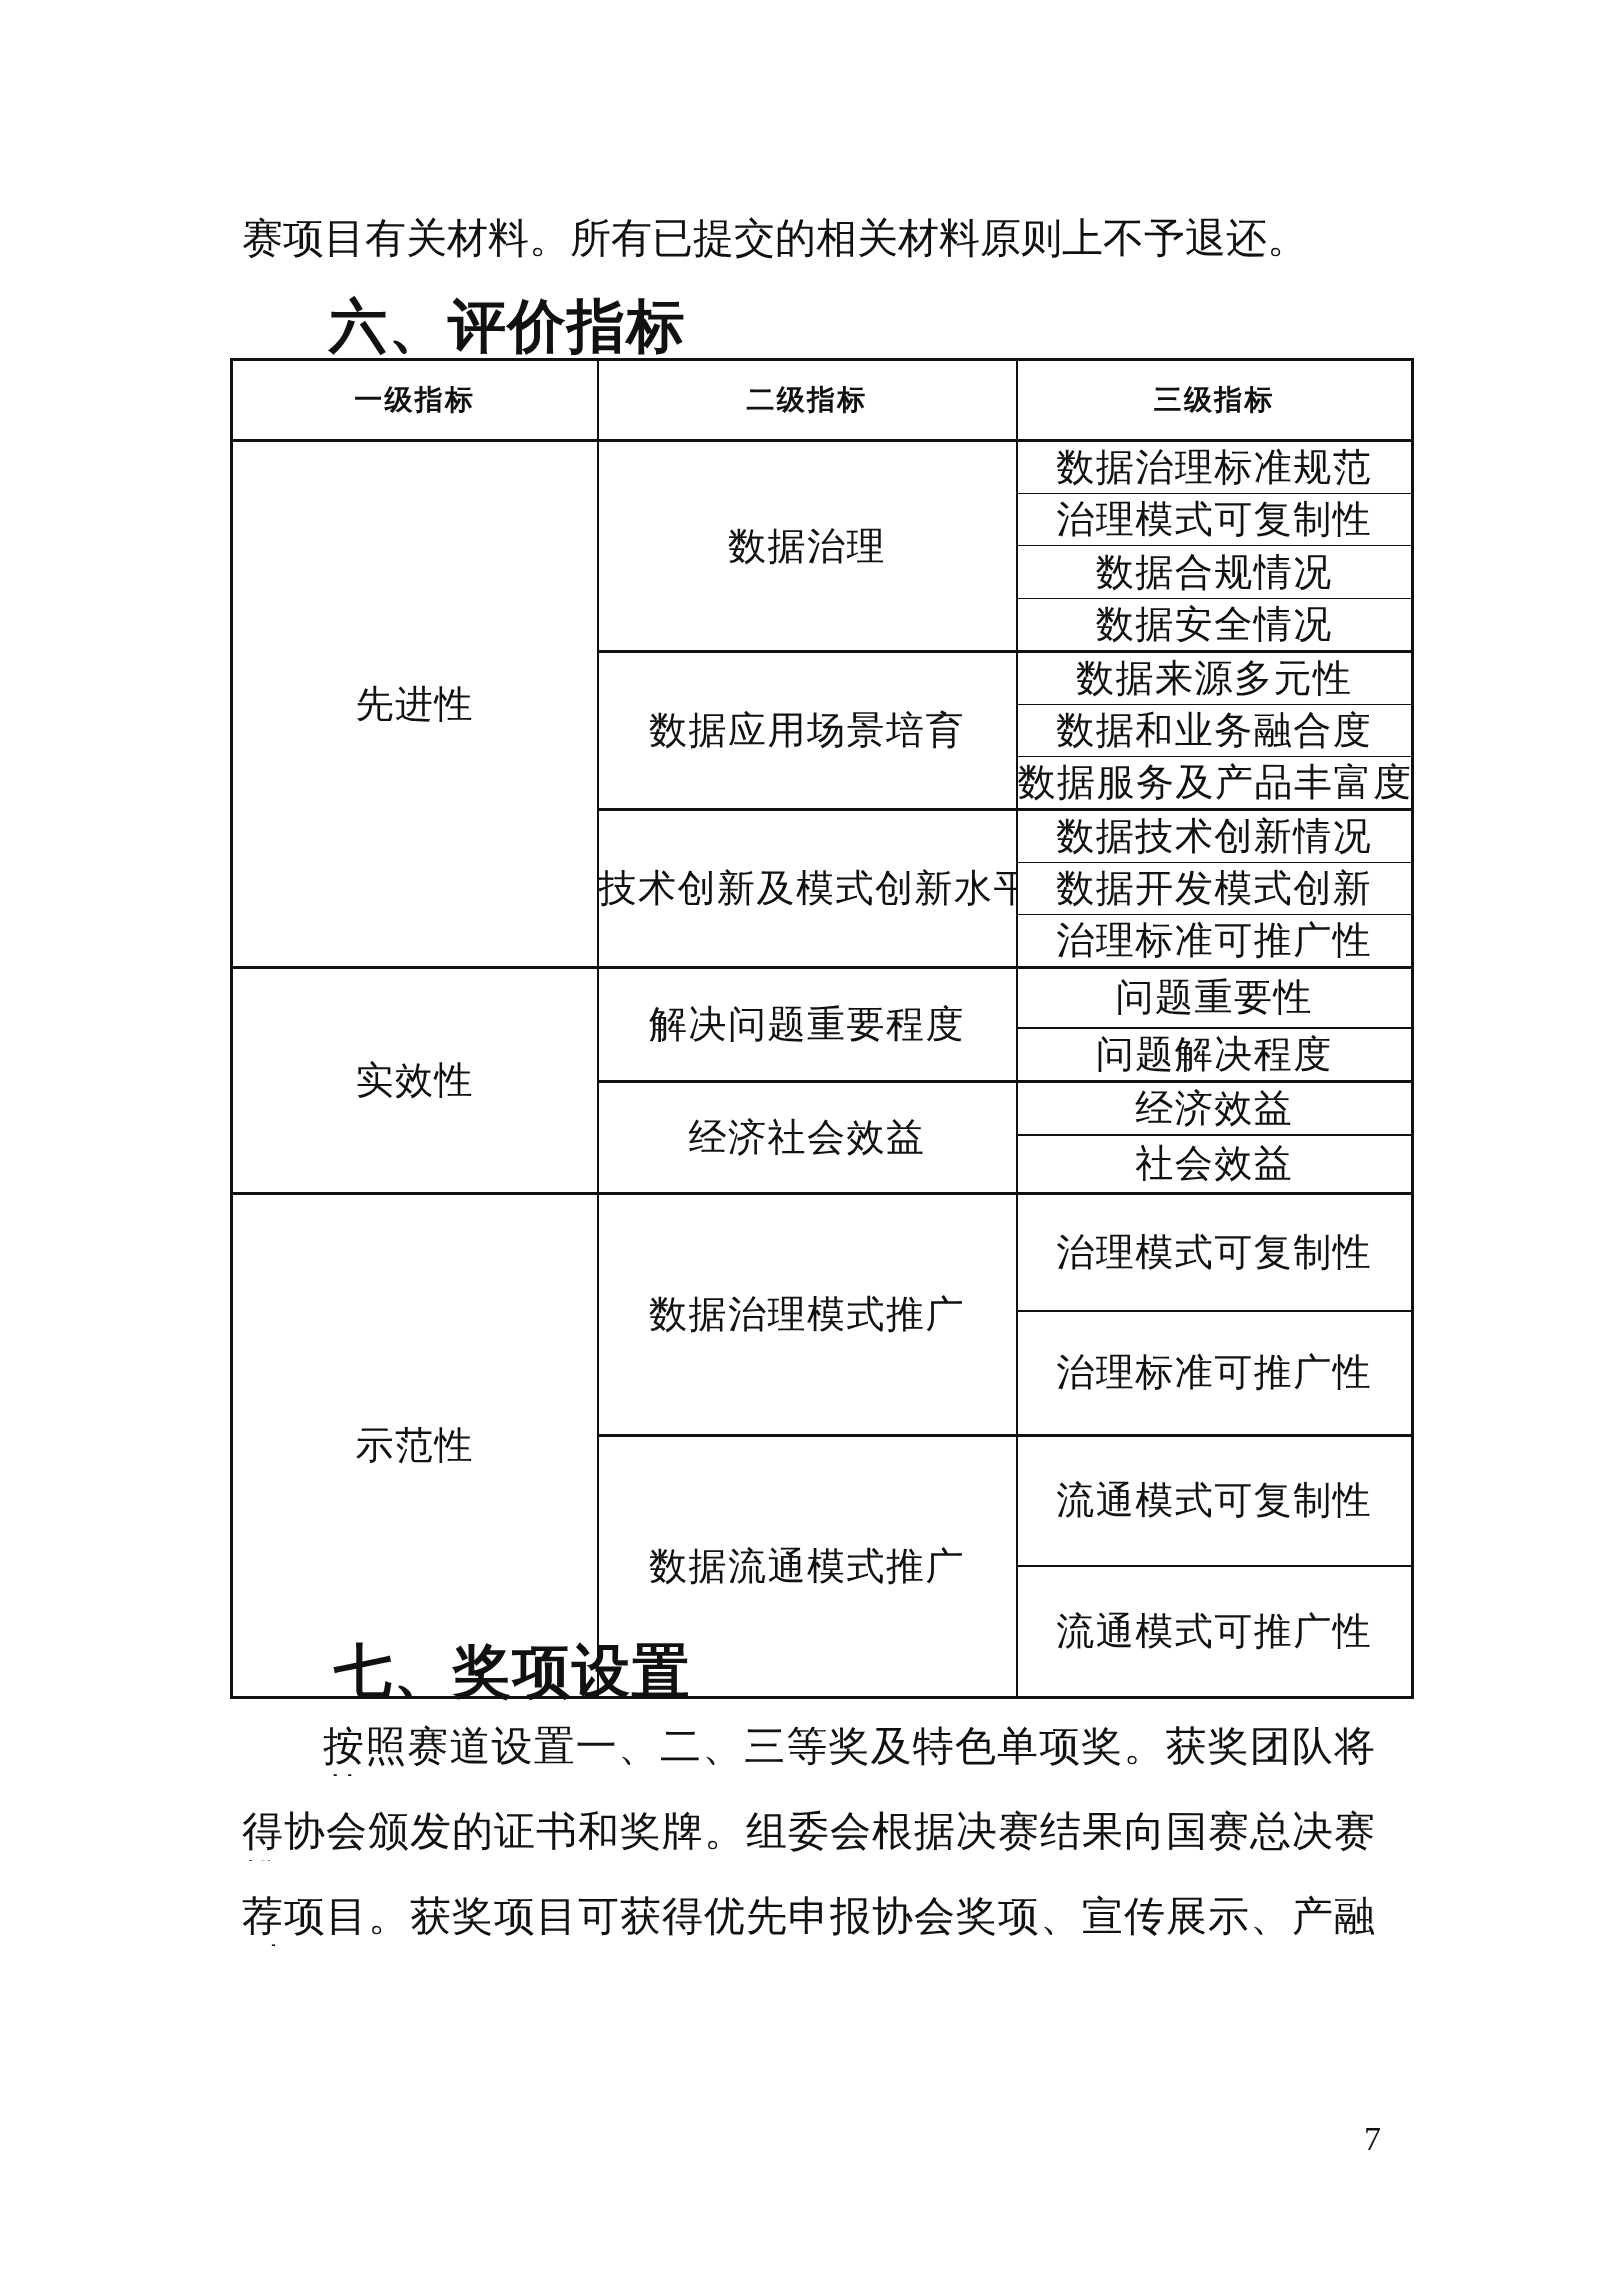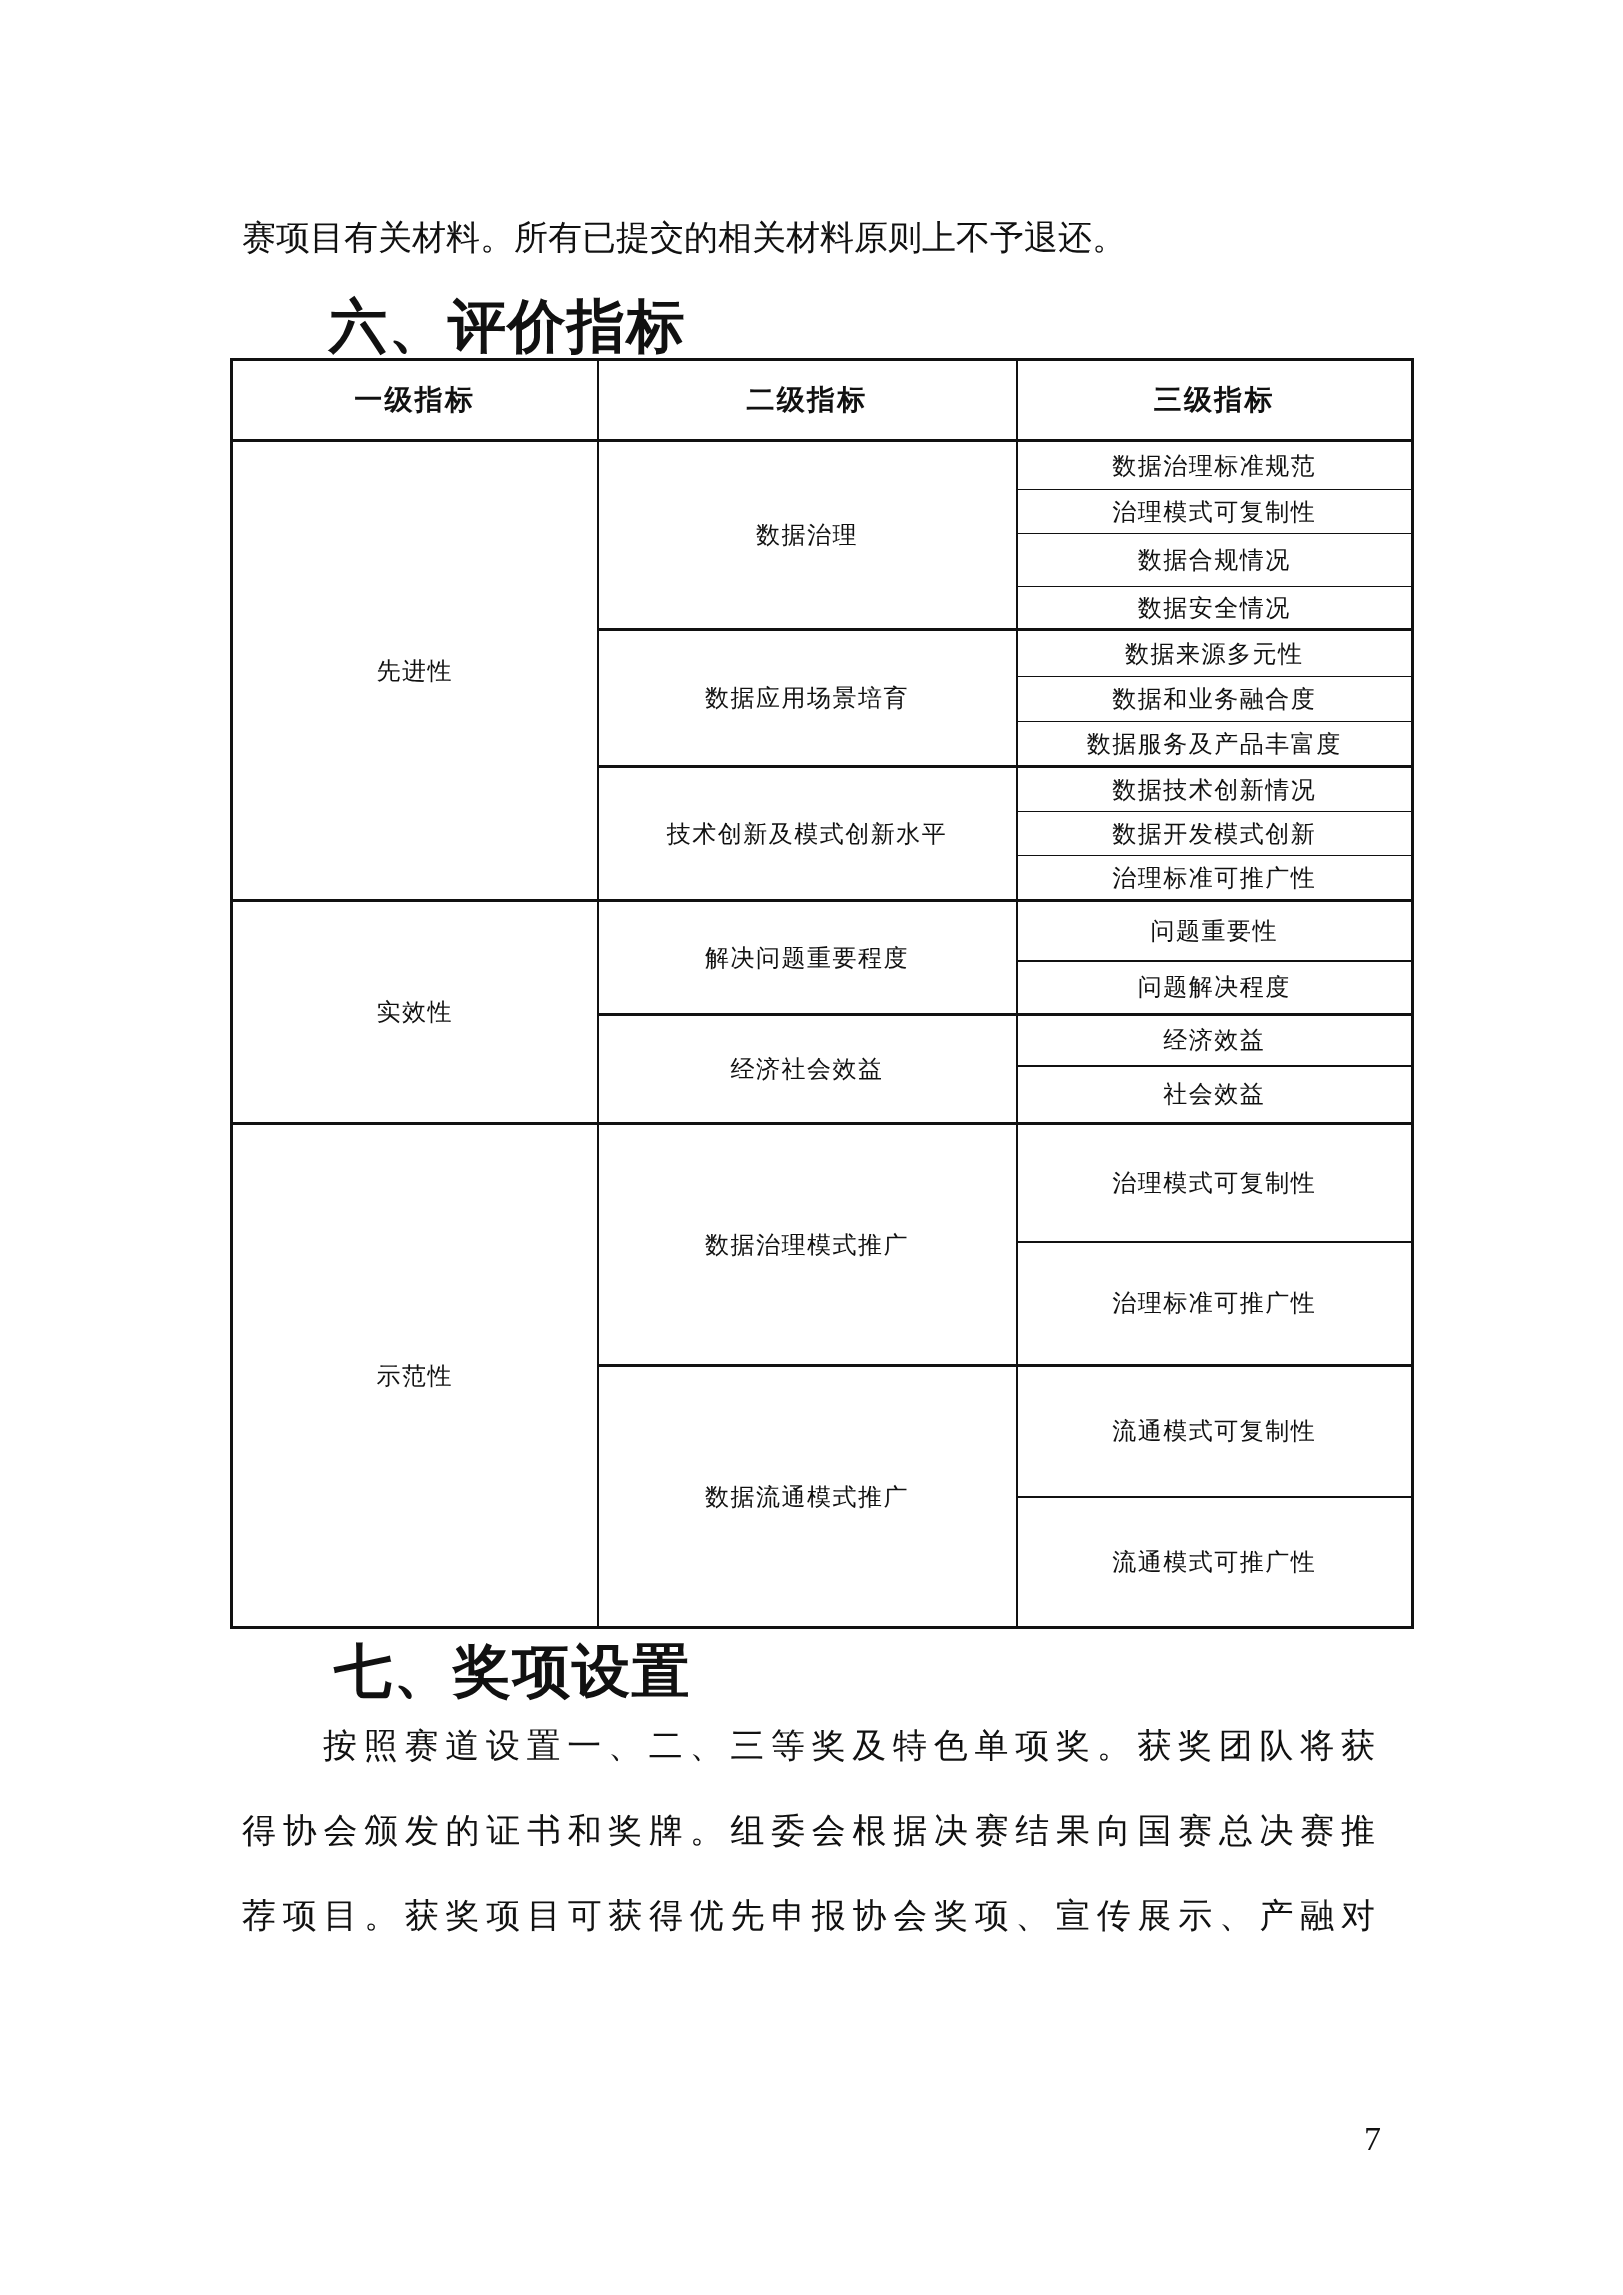--- a/index.html
+++ b/index.html
@@ -7,21 +7,21 @@
     width: 1623px; height: 2295px;
     background: #ffffff; color: #111111;
     position: relative;
     font-family: "Liberation Serif", "DejaVu Serif", serif;
   }
   .page { position: absolute; inset: 0; }
 
   p { margin: 0; }
   .body-line {
     position: absolute;
-    font-size: 34px; line-height: 48px;
+    font-size: 41px; line-height: 48px;
     white-space: nowrap; letter-spacing: 0;
   }
   .just {
     white-space: normal;
     text-align: justify; text-align-last: justify;
     overflow: hidden; max-height: 54px;
   }
   .intro { left: 242px; top: 214px; }
 
   .heading {
@@ -39,21 +39,21 @@
     border: 3.1px solid #111111;
   }
   .eval col.c1 { width: 366px; }
   .eval col.c2 { width: 419px; }
   .eval col.c3 { width: 396px; }
   .eval th, .eval td {
     border: 1.5px solid #111111;
     border-left-width: 2.3px; border-right-width: 2.3px;
     padding: 0;
     text-align: center; vertical-align: middle;
-    font-size: 24px; letter-spacing: 1.5px;
+    font-size: 38px; letter-spacing: 1.5px;
     white-space: nowrap; overflow: hidden;
   }
   .eval thead th {
     font-size: 28px; letter-spacing: 2.3px; font-weight: 700;
     border-bottom-width: 3.1px;
   }
   .eval td.bb3 { border-bottom-width: 2.3px; }
   .eval td.bb4 { border-bottom-width: 3.1px; }
 
   .pl1 { left: 323px; top: 1722px; width: 1052px; }

